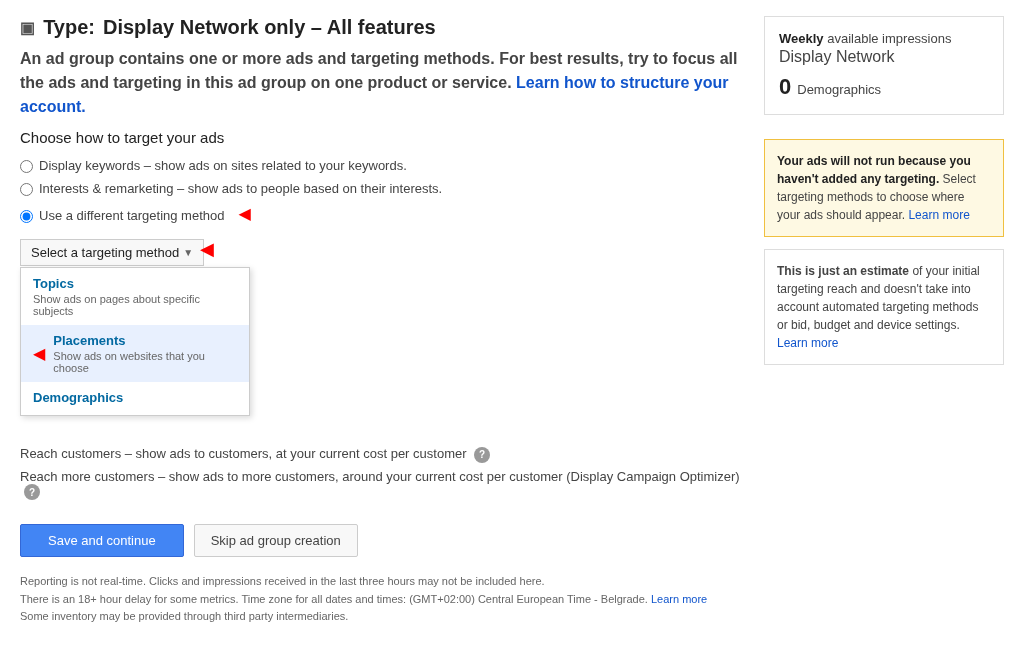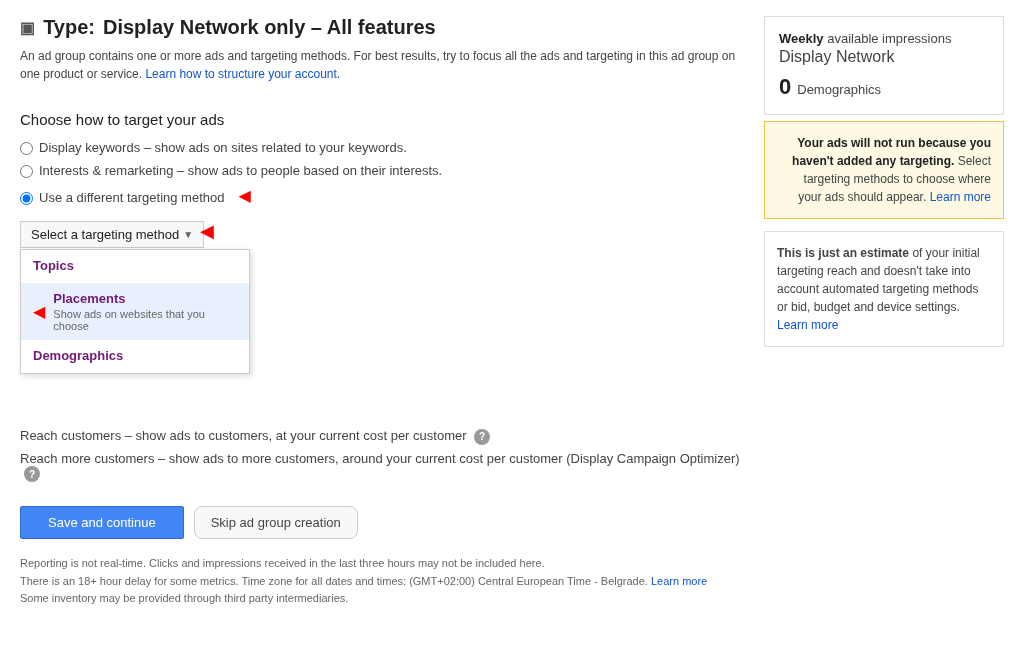--- a/index.html
+++ b/index.html
@@ -3,34 +3,34 @@
   <meta charset="utf-8">
   <style>
     * { box-sizing: border-box; margin: 0; padding: 0; }
     body { font-family: Arial, sans-serif; font-size: 13px; color: #222; background: #fff; }
     .page-wrapper { display: flex; padding: 16px 20px; gap: 20px; max-width: 1024px; }
     .main-content { flex: 1; min-width: 0; }
     .sidebar { width: 240px; flex-shrink: 0; }
 
     .page-title { font-size: 20px; font-weight: bold; margin-bottom: 8px; display: flex; align-items: center; gap: 8px; }
     .page-title-icon { font-size: 16px; color: #555; }
-    .page-subtitle { font-size: 12px; color: #444; margin-bottom: 8px; line-height: 1.5; }
+    .page-subtitle { font-size: 16px; color: #444; margin-bottom: 8px; line-height: 1.5; font-weight: bold; }
     .page-subtitle a { color: #1155cc; text-decoration: none; }
 
     .form-section { margin-bottom: 20px; }
     .form-row { display: flex; align-items: center; margin-bottom: 14px; }
     .form-label { width: 160px; text-align: right; padding-right: 12px; color: #444; font-size: 13px; }
     .form-input { border: 1px solid #ccc; padding: 4px 8px; font-size: 13px; width: 180px; }
 
     .bid-row { display: flex; align-items: center; gap: 4px; }
     .currency-symbol { color: #444; }
     .bid-input { border: 1px solid #ccc; padding: 4px 6px; font-size: 13px; width: 60px; }
     .help-icon { display: inline-flex; align-items: center; justify-content: center; width: 16px; height: 16px; border-radius: 50%; background: #999; color: #fff; font-size: 10px; cursor: pointer; font-weight: bold; margin-left: 4px; }
 
-    .targeting-section { margin-top: 28px; }
+    .targeting-section { margin-top: 10px; }
     .targeting-title { font-size: 15px; font-weight: normal; margin-bottom: 12px; color: #222; }
 
     .radio-option { display: flex; align-items: flex-end; margin-bottom: 8px; gap: 6px; }
     .radio-option input[type="radio"] { margin-top: 2px; cursor: pointer; }
     .radio-option label { font-size: 13px; color: #444; cursor: pointer; }
 
     .select-targeting-btn {
       display: inline-flex; align-items: center; gap: 4px;
       background: #f8f8f8; border: 1px solid #ccc; padding: 5px 10px;
       font-size: 13px; cursor: pointer; color: #222; margin-top: 8px;
@@ -38,53 +38,53 @@
     }
     .dropdown-arrow { font-size: 10px; color: #666; }
 
     .dropdown-menu {
       position: absolute; top: 100%; left: 0; background: #fff;
       border: 1px solid #ccc; box-shadow: 2px 2px 6px rgba(0,0,0,0.15);
       z-index: 100; width: 230px; margin-top: 1px;
     }
     .dropdown-item { padding: 8px 12px; cursor: pointer; }
     .dropdown-item.active, .dropdown-item.highlighted { background: #e8f0fe; }
-    .dropdown-item-title { font-size: 13px; font-weight: bold; color: #701a75; margin-bottom: 2px; }
+    .dropdown-item-title { font-size: 13px; font-weight: bold; color: #0369a1; margin-bottom: 2px; }
     .dropdown-item-desc { font-size: 11px; color: #666; }
 
     .targeting-wrapper { position: relative; display: inline-block; }
 
     .targeting-methods-note { margin-top: 16px; color: #444; font-size: 13px; }
     .targeting-methods-note p { margin-bottom: 6px; }
 
     .action-buttons { display: flex; gap: 10px; margin-top: 24px; margin-bottom: 16px; }
     .btn-primary {
       background: #4285f4; color: #fff; border: 1px solid #3367d6;
       padding: 8px 27px; font-size: 13px; cursor: pointer; border-radius: 2px;
     }
     .btn-secondary {
       background: #f8f8f8; color: #444; border: 1px solid #ccc;
-      padding: 4px 16px; font-size: 13px; cursor: pointer; border-radius: 8px;
+      padding: 4px 16px; font-size: 13px; cursor: pointer; border-radius: 2px;
     }
 
     .footer-note { font-size: 11px; color: #666; line-height: 1.6; margin-bottom: 12px; }
     .footer-note a { color: #1155cc; text-decoration: none; }
 
     
     .sidebar-impressions-box {
-      border: 1px solid #ddd; padding: 14px; margin-bottom: 6px; background: #fff;
+      border: 1px solid #ddd; padding: 14px; margin-bottom: 24px; background: #fff;
     }
     .impressions-title { font-size: 13px; color: #444; margin-bottom: 2px; }
     .impressions-title strong { color: #222; }
     .impressions-network { font-size: 16px; color: #444; margin-bottom: 8px; }
     .impressions-count { font-size: 22px; font-weight: bold; color: #222; }
     .impressions-label { font-size: 13px; color: #444; }
 
     .warning-box {
-      background: #fef9e3; border: 1px solid #f0c040; padding: 12px; margin-bottom: 12px; font-size: 12px; color: #444; line-height: 1.5; text-align: right;
+      background: #fef9e3; border: 1px solid #f0c040; padding: 12px; margin-bottom: 12px; font-size: 12px; color: #444; line-height: 1.5;
     }
     .warning-box strong { color: #222; }
     .warning-box a { color: #1155cc; text-decoration: none; }
 
     .estimate-box {
       border: 1px solid #ddd; padding: 12px; font-size: 12px; color: #444; line-height: 1.5;
     }
     .estimate-box a { color: #1155cc; text-decoration: none; }
   </style>
 </head>
@@ -129,20 +129,21 @@
           <span>Select a targeting method</span>
           <span class="dropdown-arrow">▼</span>
         </button>
         
         <span style="position:absolute; left:180px; top:50%; transform:translateY(-50%); color:red; font-size:18px;">◀</span>
 
         
         <div class="dropdown-menu">
           <div class="dropdown-item">
             <div class="dropdown-item-title">Topics</div>
+            <div class="dropdown-item-desc">Show ads on pages about specific subjects</div>
           </div>
           <div class="dropdown-item highlighted" style="background:#e8f0fe; display:flex; align-items:center; gap:8px;">
             <span style="color:red; font-size:16px;">◀</span>
             <div>
               <div class="dropdown-item-title">Placements</div>
               <div class="dropdown-item-desc">Show ads on websites that you choose</div>
             </div>
           </div>
           <div class="dropdown-item">
             <div class="dropdown-item-title">Demographics</div>

